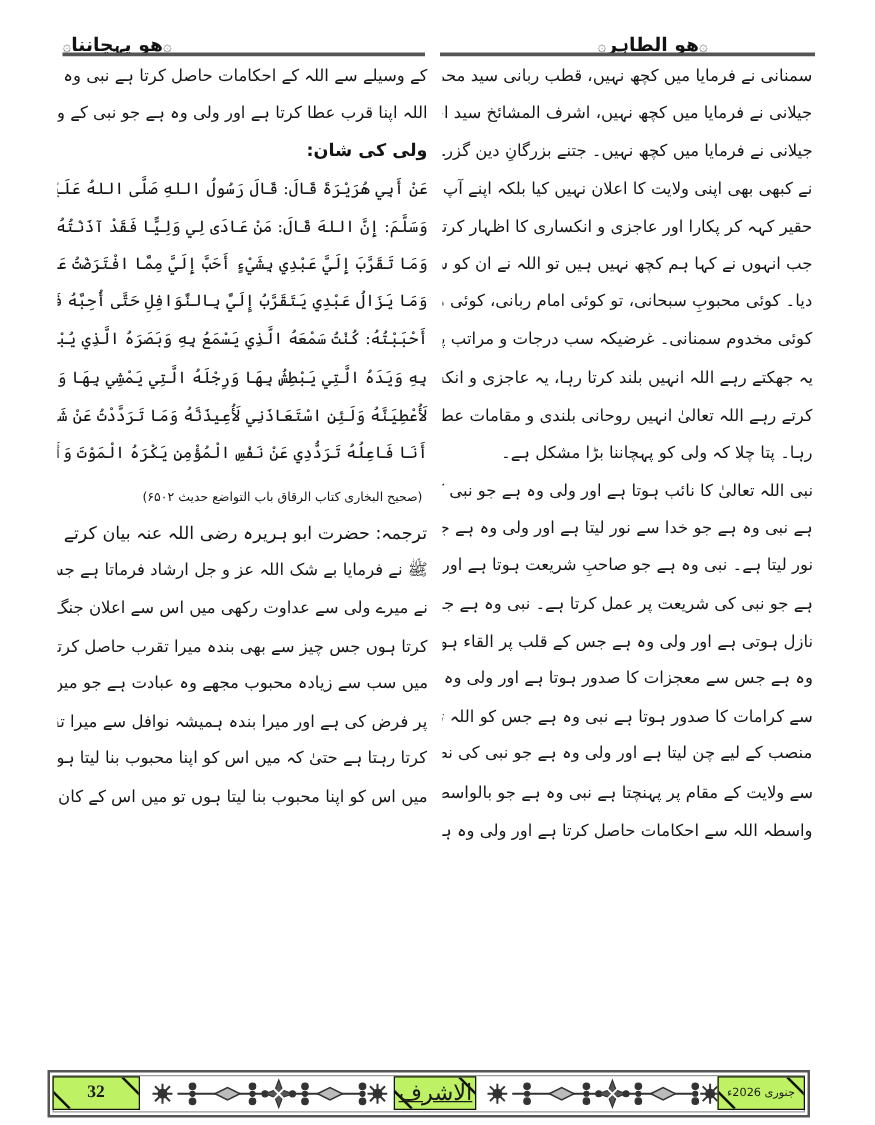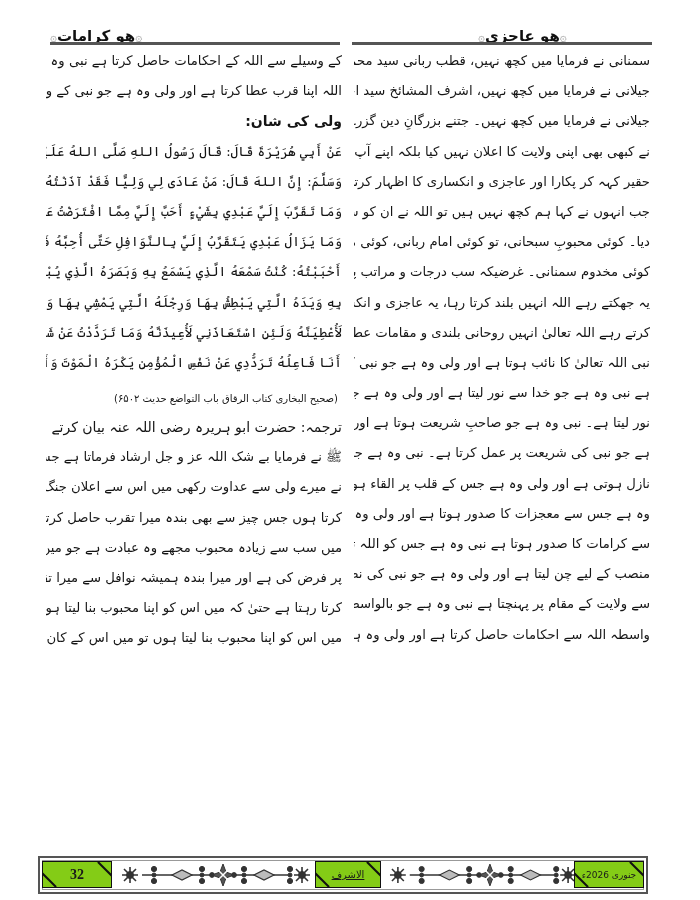--- a/index.html
+++ b/index.html
@@ -32,63 +32,64 @@
     .ref { font-size: 10px; text-align-last: right; padding-right: 4px; height: 34px; line-height: 42px; }
     .first-trans { font-size: 14px; }
 
     
     .footer {
       position: absolute; top: 856px; left: 38px; width: 610px; height: 38px;
       border: 2px solid #555; box-sizing: border-box; background: #fff;
     }
     .footer-inner { position: absolute; inset: 2px; border: 1px solid #999; }
     .fbox {
-      position: absolute; top: 3px; height: 27px; border: 1.5px solid #111; background: #84cc16;
+      position: absolute; top: 3px; height: 27px; border: 1.5px solid #111; background: #bef264;
       box-sizing: border-box; overflow: hidden;
     }
     .fbox .diag1, .fbox .diag2 { position: absolute; width: 20px; height: 2px; background: #111; }
     .fbox .diag1 { left: -4px; bottom: 6px; transform: rotate(45deg); }
     .fbox .diag2 { right: -4px; top: 6px; transform: rotate(45deg); }
     .fbox .txt { position: absolute; inset: 0; display: flex; align-items: center; justify-content: center; font-weight: bold; }
     .box-page { left: 2px; width: 70px; }
     .box-page .txt { font-family: "Liberation Serif", serif; font-size: 14px; }
     .box-mag { left: 275px; width: 66px; }
-    .box-mag .txt { font-size: 10px; font-weight: normal; text-decoration: underline; }
+    .box-mag .txt { font-size: 18px; font-weight: normal; text-decoration: underline; }
     .box-date { right: 2px; width: 70px; }
     .box-date .txt { font-size: 9px; font-weight: normal; }
 
     .ornament { position: absolute; top: 4px; height: 26px; }
     .orn-a { left: 80px; width: 190px; }
     .orn-b { left: 348px; width: 188px; }
   </style>
 </head>
 <body>
 
 <div class="header">
   <div class="running-title rt-left">
-    <span class="orn">۞</span><span>هو کرامات</span><span class="orn">۞</span>
+    <span class="orn">۞</span><span>هو پہچاننا</span><span class="orn">۞</span>
   </div>
   <div class="running-title rt-right">
-    <span class="orn">۞</span><span>هو عاجزی</span><span class="orn">۞</span>
+    <span class="orn">۞</span><span>هو الطاہر</span><span class="orn">۞</span>
   </div>
   <div class="header-rule rule-left"></div>
   <div class="header-rule rule-right"></div>
 </div>
 
 <div class="column col-right">
   <span class="line">سمنانی نے فرمایا میں کچھ نہیں، قطب ربانی سید محمد طاہر اشرف</span>
   <span class="line">جیلانی نے فرمایا میں کچھ نہیں، اشرف المشائخ سید احمد اشرف</span>
   <span class="line">جیلانی نے فرمایا میں کچھ نہیں۔ جتنے بزرگانِ دین گزرے کسی</span>
   <span class="line">نے کبھی بھی اپنی ولایت کا اعلان نہیں کیا بلکہ اپنے آپ کو فقیر</span>
   <span class="line">حقیر کہہ کر پکارا اور عاجزی و انکساری کا اظہار کرتے رہے۔</span>
   <span class="line">جب انہوں نے کہا ہم کچھ نہیں ہیں تو اللہ نے ان کو سب کچھ بنا</span>
   <span class="line">دیا۔ کوئی محبوبِ سبحانی، تو کوئی امام ربانی، کوئی مجددِ الفِ ثانی تو</span>
   <span class="line">کوئی مخدوم سمنانی۔ غرضیکہ سب درجات و مراتب پاتے رہے</span>
   <span class="line">یہ جھکتے رہے اللہ انہیں بلند کرتا رہا، یہ عاجزی و انکساری اختیار</span>
   <span class="line">کرتے رہے اللہ تعالیٰ انہیں روحانی بلندی و مقامات عطا کرتا</span>
+  <span class="line short">رہا۔ پتا چلا کہ ولی کو پہچاننا بڑا مشکل ہے۔</span>
   <span class="line">نبی اللہ تعالیٰ کا نائب ہوتا ہے اور ولی وہ ہے جو نبی کا نائب ہوتا</span>
   <span class="line">ہے نبی وہ ہے جو خدا سے نور لیتا ہے اور ولی وہ ہے جو نبی سے</span>
   <span class="line">نور لیتا ہے۔ نبی وہ ہے جو صاحبِ شریعت ہوتا ہے اور ولی وہ</span>
   <span class="line">ہے جو نبی کی شریعت پر عمل کرتا ہے۔ نبی وہ ہے جس پر وحی</span>
   <span class="line">نازل ہوتی ہے اور ولی وہ ہے جس کے قلب پر القاء ہوتا ہے نبی</span>
   <span class="line">وہ ہے جس سے معجزات کا صدور ہوتا ہے اور ولی وہ ہے جس</span>
   <span class="line">سے کرامات کا صدور ہوتا ہے نبی وہ ہے جس کو اللہ تعالیٰ اِس</span>
   <span class="line">منصب کے لیے چن لیتا ہے اور ولی وہ ہے جو نبی کی نظرِ عنایت</span>
   <span class="line">سے ولایت کے مقام پر پہنچتا ہے نبی وہ ہے جو بالواسطہ اور بلا</span>
   <span class="line">واسطہ اللہ سے احکامات حاصل کرتا ہے اور ولی وہ ہے جو نبی</span>

